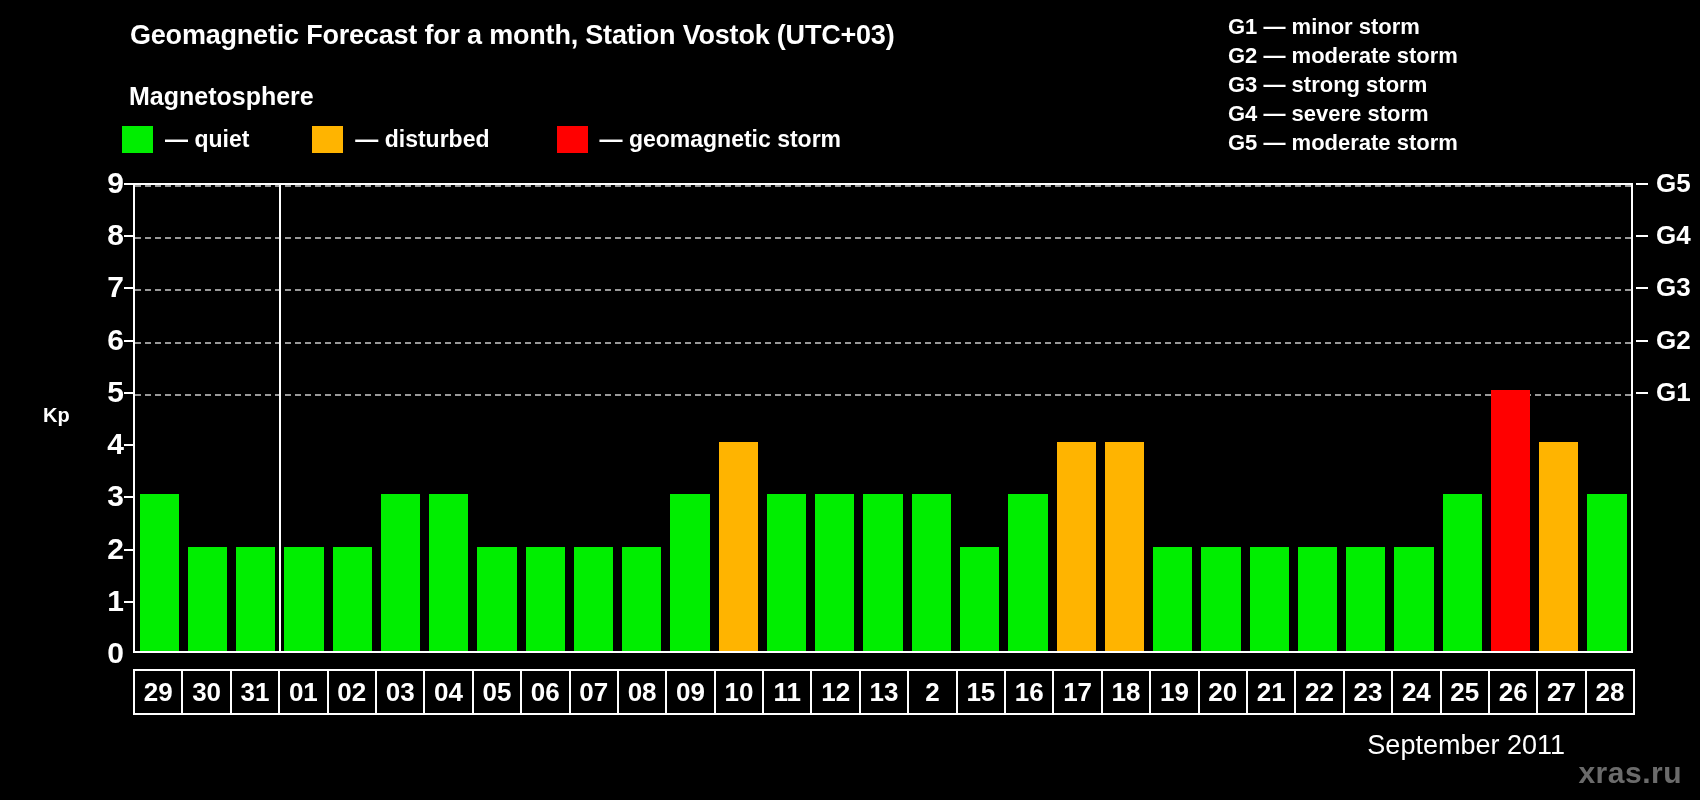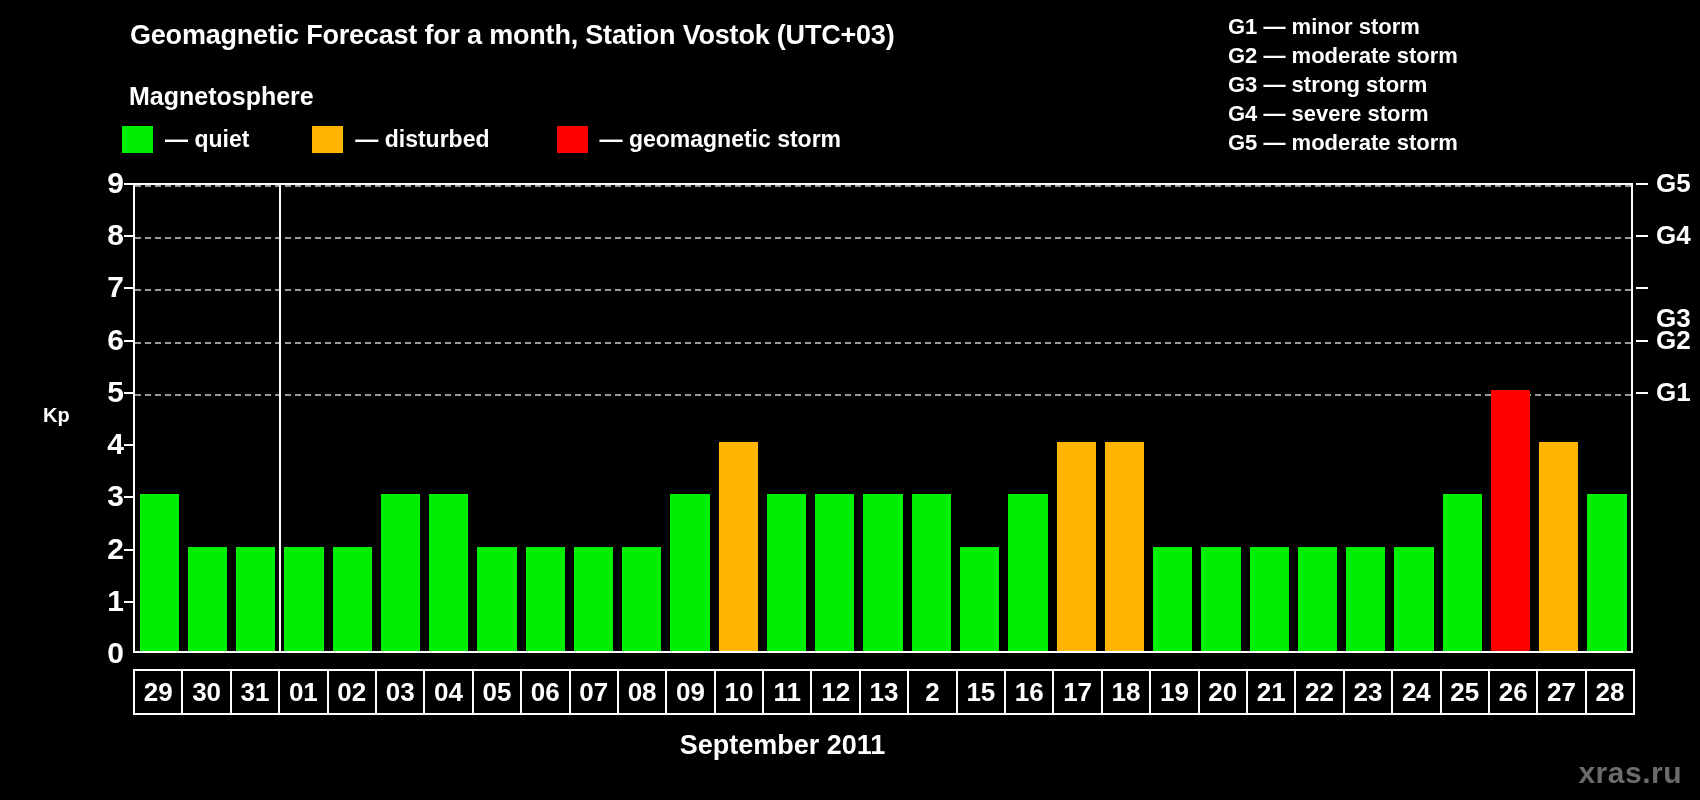--- a/index.html
+++ b/index.html
@@ -178,23 +178,23 @@
     justify-content: center;
     font-size: 26px;
     font-weight: bold;
     color: #ffffff;
   }
 
   
   .month-label {
     position: absolute;
     left: 0; right: 0; top: 730px;
-    text-align: center;
+    text-align: right;
     font-size: 27px;
-    font-weight: bold;
+    font-weight: normal;
     color: #ffffff;
     padding-right: 135px;
   }
   .watermark {
     position: absolute;
     right: 18px; bottom: 10px;
     font-size: 30px;
     font-weight: bold;
     color: #6b6b6b;
     letter-spacing: 0.5px;
@@ -254,21 +254,21 @@
       <div class="ytick-mark" style="top: 548.556px;"></div>
       <div class="ytick" style="top: 600.778px;">1</div>
       <div class="ytick-mark" style="top: 600.778px;"></div>
       <div class="ytick" style="top: 653px;">0</div>
     </div>
   <div id="g-axis">
       <div class="gtick" style="top: 183px;">G5</div>
       <div class="gtick-mark" style="top: 183px;"></div>
       <div class="gtick" style="top: 235.222px;">G4</div>
       <div class="gtick-mark" style="top: 235.222px;"></div>
-      <div class="gtick" style="top: 287.444px; margin-top: 31px;">G3</div>
+      <div class="gtick" style="top: 287.444px;">G3</div>
       <div class="gtick-mark" style="top: 287.444px;"></div>
       <div class="gtick" style="top: 339.667px;">G2</div>
       <div class="gtick-mark" style="top: 339.667px;"></div>
       <div class="gtick" style="top: 391.889px;">G1</div>
       <div class="gtick-mark" style="top: 391.889px;"></div>
     </div>
 
   <div id="plot-area">
     <div class="plot-inner" id="grid-layer">
         <div class="gridline" style="top: 208.889px;"></div>

